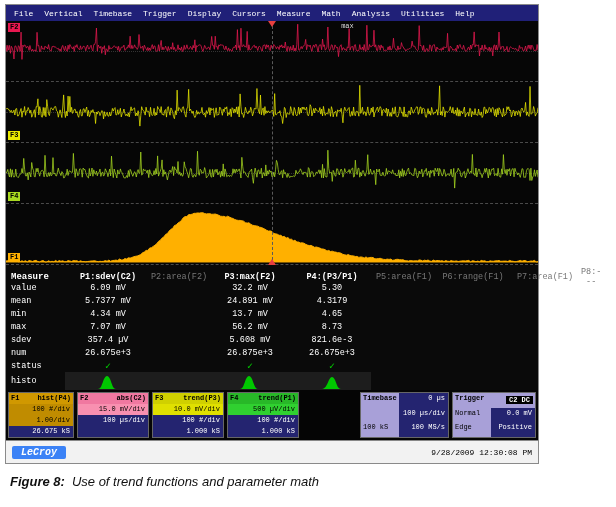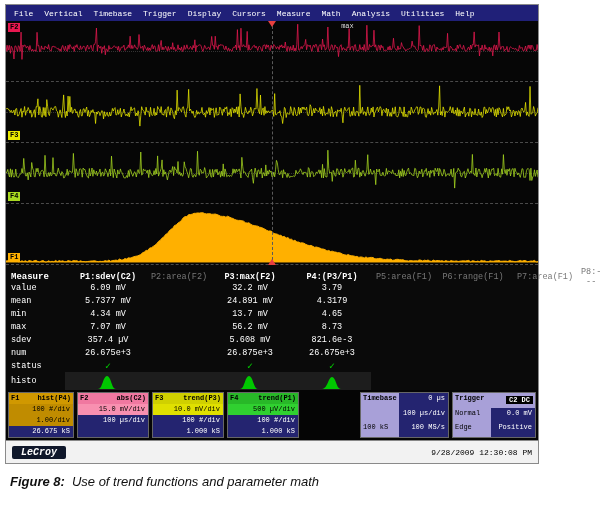--- a/index.html
+++ b/index.html
@@ -74,21 +74,21 @@
   .ibox .ilab2 { padding: 1px 2px; }
   .ibox .ival { background: #242470; color: #fff; text-align: right; padding: 1px 3px; }
   .tbox { width: 89px; } .trbox { width: 84px; }
   .badge { background: #000; color: #fff; padding: 0 3px; font-weight: bold; align-self: center; justify-self: end; margin-right: 2px; }
   
   .bottombar {
     flex: 1; background: #f2f2f2; border-top: 1px solid #888;
     display: flex; align-items: center; justify-content: space-between; padding: 0 6px;
   }
   .logo {
-    background: #0f172a; color: #fff; font-style: italic; font-weight: bold;
+    background: #3b82f6; color: #fff; font-style: italic; font-weight: bold;
     font-size: 10px; padding: 1px 9px; border-radius: 2px;
   }
   .timestamp { color: #000; font-size: 8px; padding-left: 24px; }
   
   .caption { position: absolute; left: 10px; top: 474px; font-size: 13px; font-style: italic; color: #101010; }
   .cap-label { font-weight: bold; margin-right: 7px; }
 </style>
 </head>
 <body>
 
@@ -153,21 +153,21 @@
       <span class="hdr dim">P6:range(F1)</span>
       <span class="hdr dim">P7:area(F1)</span>
       <span class="hdr dim">P8:---</span>
     </div>
 
     <div class="mrow">
       <span class="lbl">value</span>
       <span class="val">6.09 mV</span>
       <span class="val"></span>
       <span class="val">32.2 mV</span>
-      <span class="val">3.79</span>
+      <span class="val">5.30</span>
     </div>
     <div class="mrow">
       <span class="lbl">mean</span>
       <span class="val">5.7377 mV</span>
       <span class="val"></span>
       <span class="val">24.891 mV</span>
       <span class="val">4.3179</span>
     </div>
     <div class="mrow">
       <span class="lbl">min</span>

